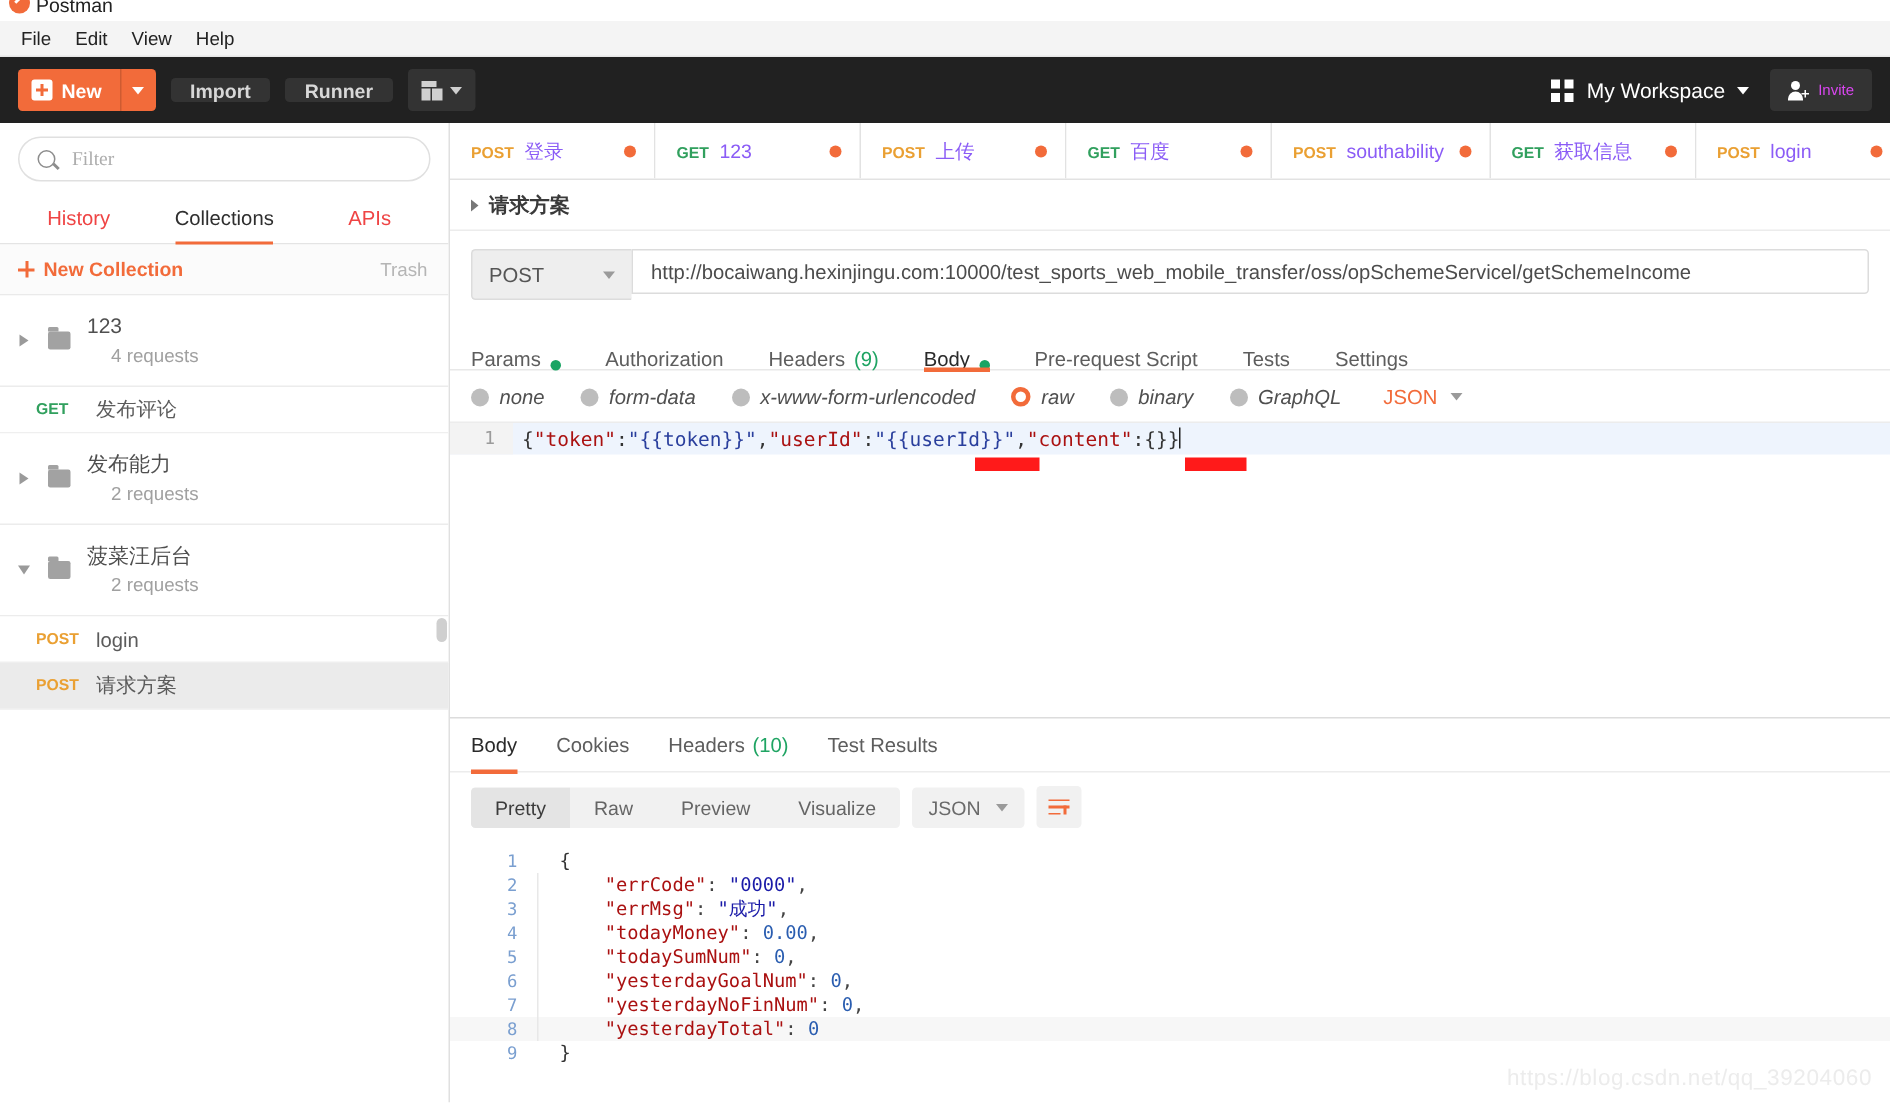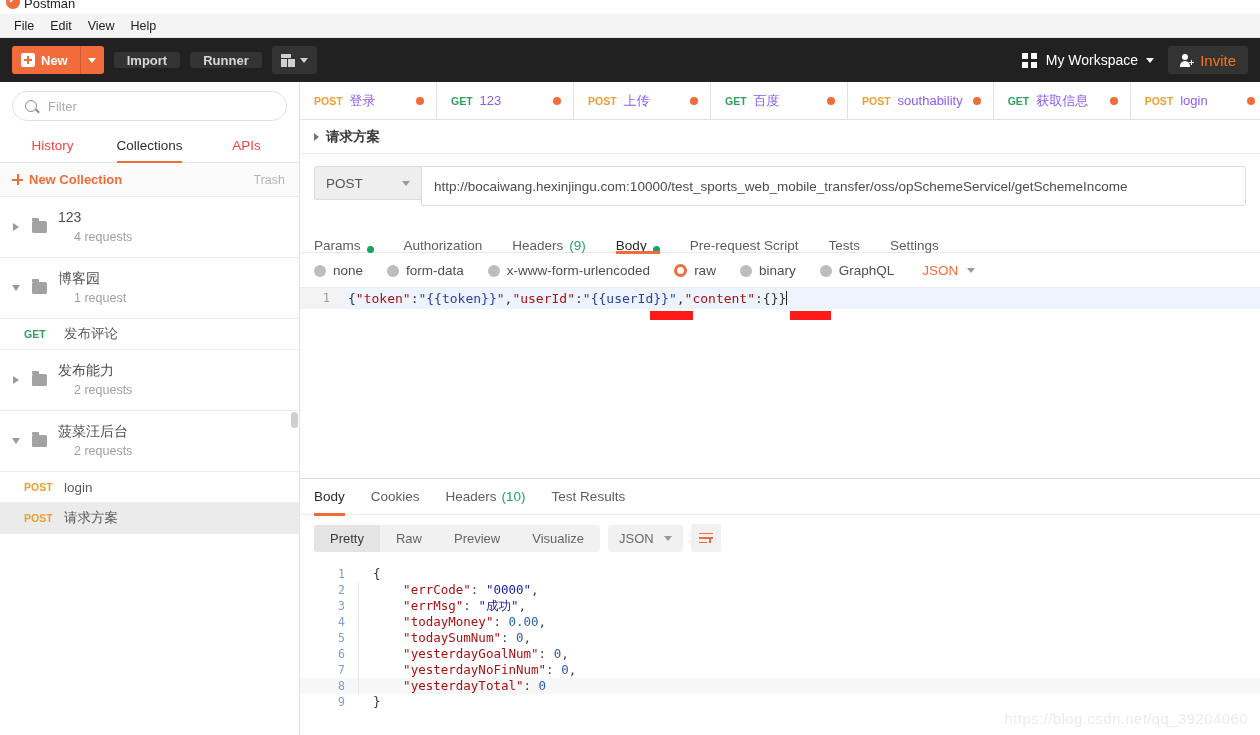--- a/index.html
+++ b/index.html
@@ -117,21 +117,21 @@
   .ws-grid i:nth-child(1) { left: 0; top: 0; }
   .ws-grid i:nth-child(2) { left: 9px; top: 0; }
   .ws-grid i:nth-child(3) { left: 0; top: 9px; }
   .ws-grid i:nth-child(4) { left: 9px; top: 9px; }
   .ws-label {
     color: #fff; font-size: 14px; margin: 0 8px 0 9px; white-space: nowrap;
   }
   .btn-invite {
     height: 28px; background: #333333; border-radius: 3px;
     display: flex; align-items: center; gap: 7px; padding: 0 12px;
-    color: #f97316; font-size: 15px; cursor: pointer;
+    color: #d946ef; font-size: 10px; cursor: pointer;
   }
   .invite-person { position: relative; width: 13px; height: 13px; }
   .invite-person .head {
     position: absolute; left: 2px; top: 0; width: 6px; height: 6px;
     border-radius: 50%; background: #fff;
   }
   .invite-person .body {
     position: absolute; left: 0; top: 7px; width: 10px; height: 6px;
     border-radius: 5px 5px 0 0; background: #fff;
   }
@@ -159,21 +159,21 @@
     border-radius: 50%; position: relative; flex: none;
   }
   .search-ico::after {
     content: ""; position: absolute; left: 9px; top: 9px;
     width: 5px; height: 1.6px; background: #8d8d8d;
     transform: rotate(45deg);
   }
   .filter-input {
     border: none; outline: none; font-size: 13px; color: #333;
     width: 100%; background: transparent;
-    font-family: Liberation Sans, sans-serif;
+    font-family: Liberation Serif, serif;
   }
   .filter-input::placeholder { color: #adadad; }
 
   .side-tabs {
     display: flex; border-bottom: 1px solid #e4e4e4;
     padding: 0 4px;
   }
   .side-tab {
     flex: 1; text-align: center; font-size: 13.5px; color: #ef4444;
     padding: 9px 0 9px 0; cursor: pointer; position: relative;
@@ -291,21 +291,21 @@
     border: 1px solid #dcdcdc; border-right: none; border-radius: 3px 0 0 3px;
     display: flex; align-items: center; justify-content: space-between;
     padding: 0 11px; cursor: pointer; flex: none;
   }
   .method-label { font-size: 13.5px; color: #555; }
   .caret-gray {
     width: 0; height: 0; border-left: 4.5px solid transparent;
     border-right: 4.5px solid transparent; border-top: 5.5px solid #9a9a9a;
   }
   .url-input {
-    flex: 1; height: 40px; border: 1px solid #dcdcdc; border-radius: 0 3px 3px 0;
+    flex: 1; height: 30px; border: 1px solid #dcdcdc; border-radius: 0 3px 3px 0;
     padding: 0 12px; font-size: 13.5px; color: #4c4c4c; outline: none;
     background: #fff; font-family: "Liberation Sans", sans-serif;
   }
 
   .req-tabs {
     display: flex; align-items: center; gap: 0;
     padding: 0 14px; border-bottom: 1px solid #e8e8e8; height: 37px;
   }
   .rq-tab {
     font-size: 13.5px; color: #5d5d5d; padding: 0 15px; height: 37px;
@@ -321,21 +321,21 @@
   .rq-tab:first-child.active::after { left: 0; right: 15px; }
   .green-dot { width: 7px; height: 7px; border-radius: 50%; background: #19a463; }
   .count-green { color: #1fa463; }
 
   .body-modes {
     display: flex; align-items: center; gap: 0; padding: 10px 14px 9px 14px;
     border-bottom: 1px solid #ececec;
   }
   .bmode {
     display: flex; align-items: center; gap: 7px; margin-right: 24px;
-    font-size: 13.5px; color: #4f4f4f; cursor: pointer; white-space: nowrap;
+    font-size: 13.5px; color: #4f4f4f; cursor: pointer; white-space: nowrap; font-style: italic;
   }
   .radio {
     width: 12px; height: 12px; border-radius: 50%; background: #bdbdbd; flex:none;
     position: relative;
   }
   .radio.on { background: #fff; border: 3.5px solid #f26b3a; width: 13px; height: 13px; }
   .json-sel {
     display: flex; align-items: center; gap: 9px; cursor: pointer; margin-left: 4px;
   }
   .json-txt { color: #f26b3a; font-size: 13.5px; }
@@ -525,30 +525,20 @@
       <span class="tri">
           <span class="tri-right"></span>
         </span>
       <span class="folder-ico"></span>
       <span class="coll-text">
         <div class="cname">123</div>
         <div class="creq">4 requests</div>
       </span>
     </div>
 
-    <div class="coll-row">
-      <span class="tri">
-          <span class="tri-down"></span>
-        </span>
-      <span class="folder-ico"></span>
-      <span class="coll-text">
-        <div class="cname">博客园</div>
-        <div class="creq">1 request</div>
-      </span>
-    </div>
 
     <div class="req-row">
       <span class="verb get">GET</span>
       <span class="req-name">发布评论</span>
     </div>
 
     <div class="coll-row">
       <span class="tri">
           <span class="tri-right"></span>
         </span>

